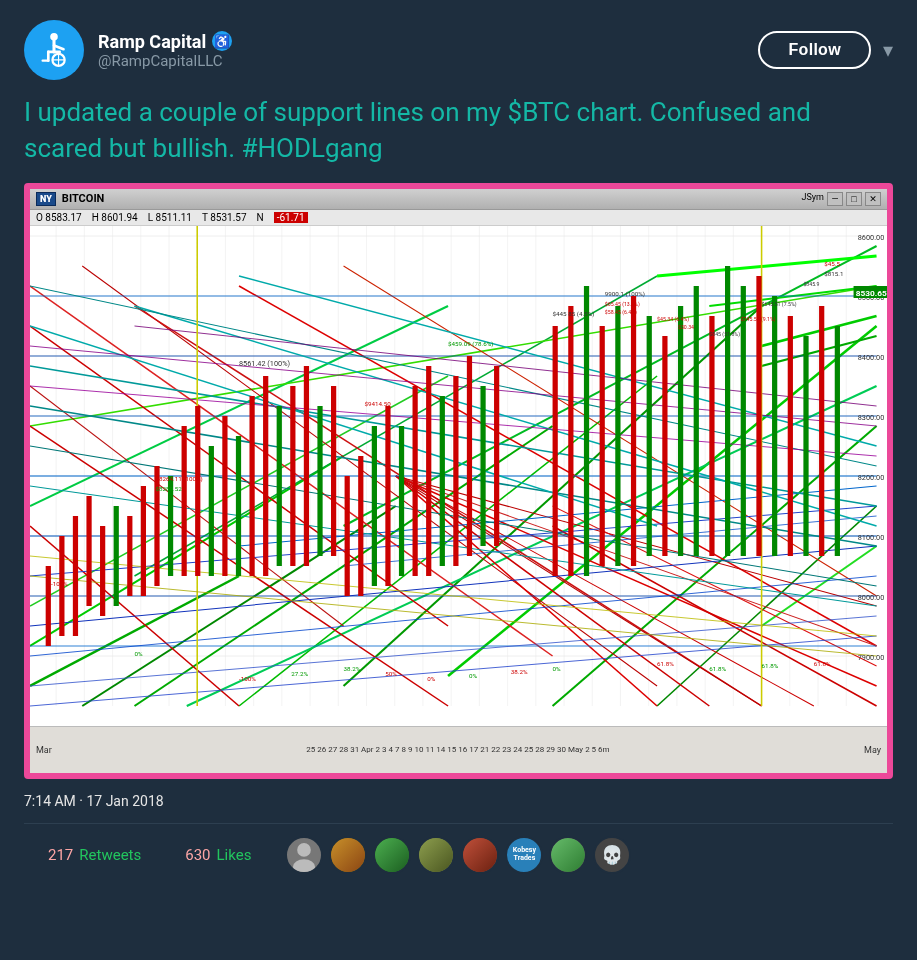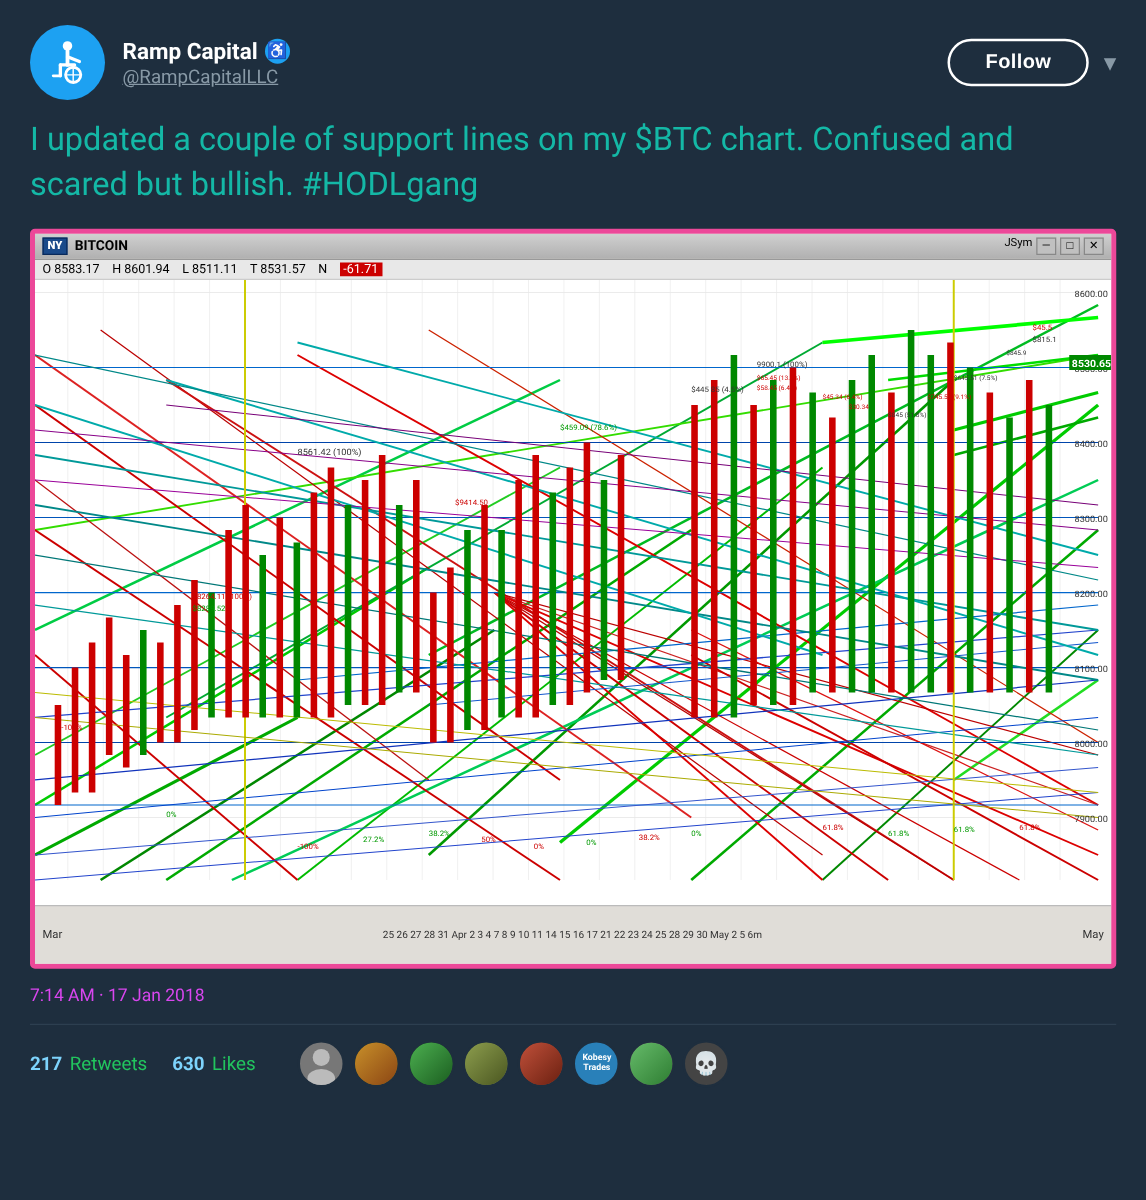--- a/index.html
+++ b/index.html
@@ -64,21 +64,20 @@
       background: #1da1f2;
       border-radius: 50%;
       display: inline-flex;
       align-items: center;
       justify-content: center;
       font-size: 13px;
     }
     .user-handle {
       font-size: 15px;
       color: #8899a6;
-      text-decoration: underline;
     }
     .header-right {
       display: flex;
       align-items: center;
       gap: 12px;
     }
     .follow-button {
       border: 2px solid #ffffff;
       background: transparent;
       color: #ffffff;
@@ -96,21 +95,21 @@
     }
     .tweet-text {
       font-size: 26px;
       line-height: 1.4;
       color: #14b8a6;
       margin-bottom: 16px;
       font-weight: 400;
     }
     .chart-container {
       width: 100%;
-      border: 4px solid #ec4899;
+      border: 6px solid #ec4899;
       border-radius: 4px;
       overflow: hidden;
       margin-bottom: 14px;
       background: #f0ede8;
       position: relative;
     }
     .chart-titlebar {
       background: linear-gradient(to bottom, #d0d0d0, #b0b0b0);
       display: flex;
       align-items: center;
@@ -193,21 +192,21 @@
       background: #e0ddd8;
       padding: 18px 6px;
       font-size: 9px;
       color: #333;
       border-top: 1px solid #bbb;
       display: flex;
       justify-content: space-between;
     }
     .tweet-timestamp {
       font-size: 14px;
-      color: #d946ef;
+      color: #e5e5e5;
       margin-bottom: 14px;
     }
     .tweet-stats {
       display: flex;
       align-items: center;
       gap: 0;
       border-top: 1px solid #2d3f50;
       padding-top: 12px;
     }
     .stats-left {
@@ -215,22 +214,23 @@
       gap: 20px;
       margin-right: 24px;
     }
     .stat-item {
       display: flex;
       align-items: center;
       gap: 6px;
       font-size: 15px;
     }
     .stat-count {
-      font-weight: 700;
-      color: #7dd3fc;
+      font-weight: 400;
+      color: #fca5a5;
+      margin-left: 24px;
     }
     .stat-label {
       color: #22c55e;
     }
     .avatars-row {
       display: flex;
       align-items: center;
       gap: 6px;
       margin-left: 10px;
     }

